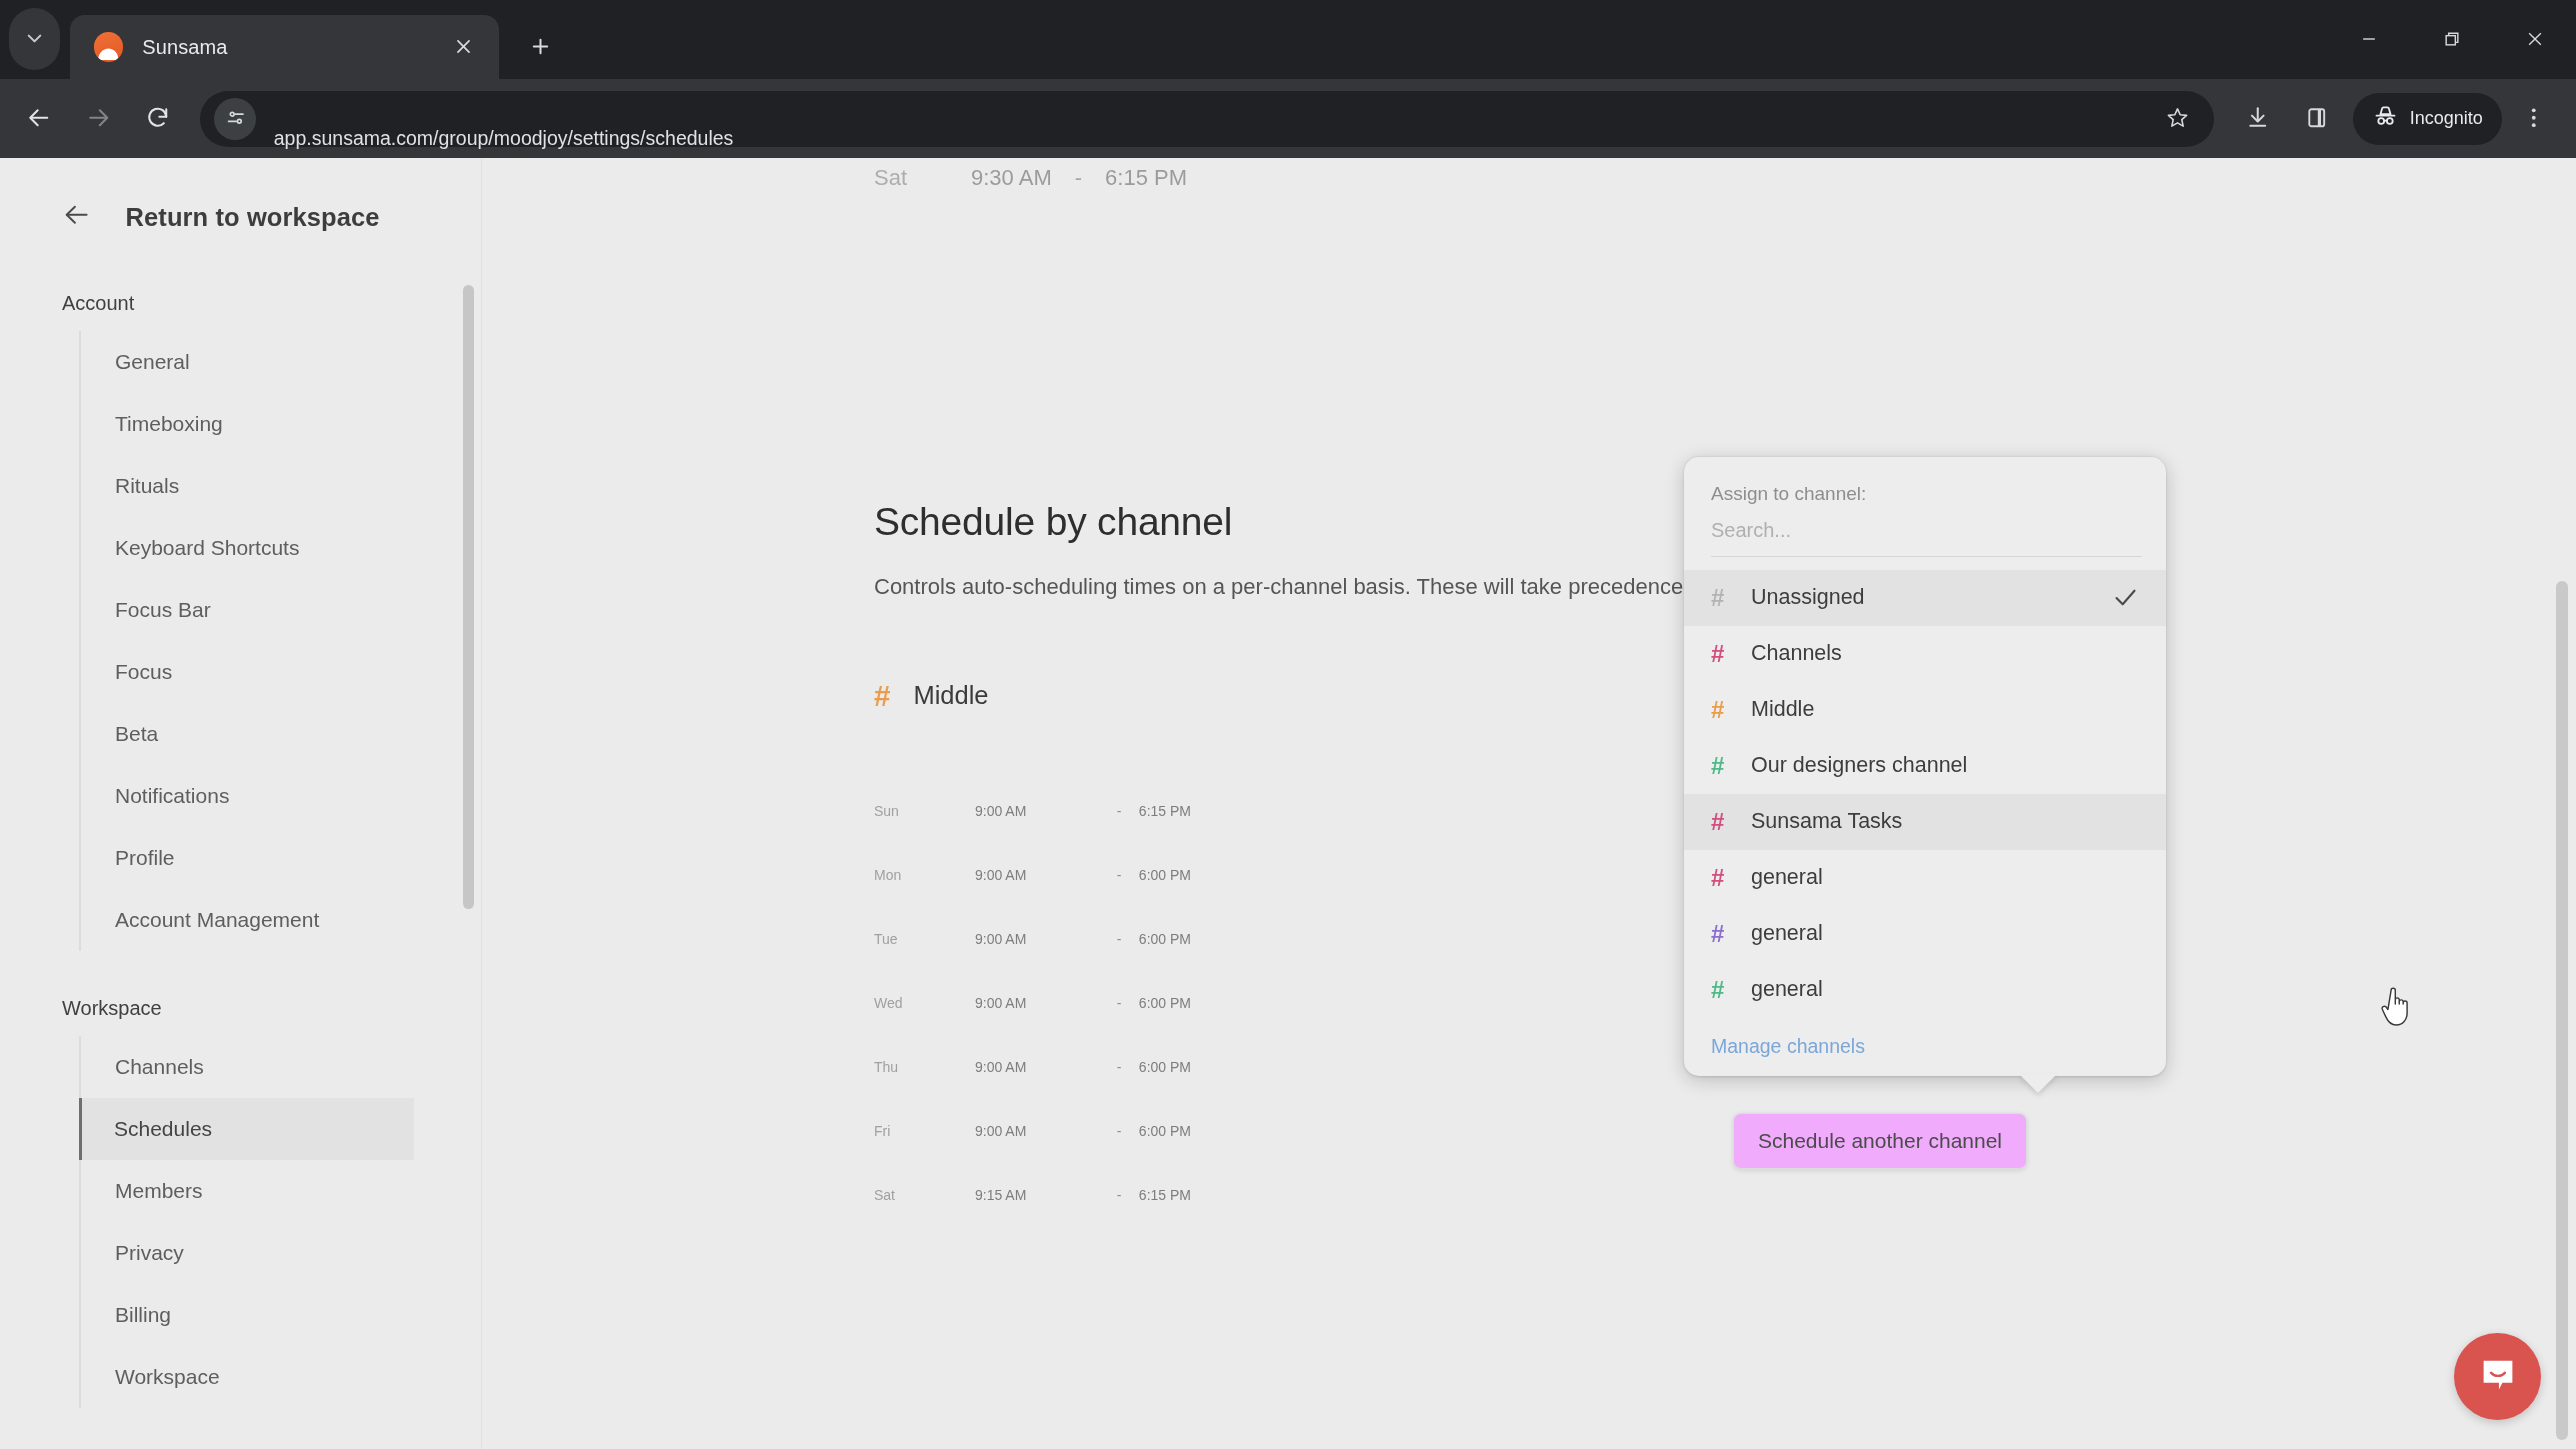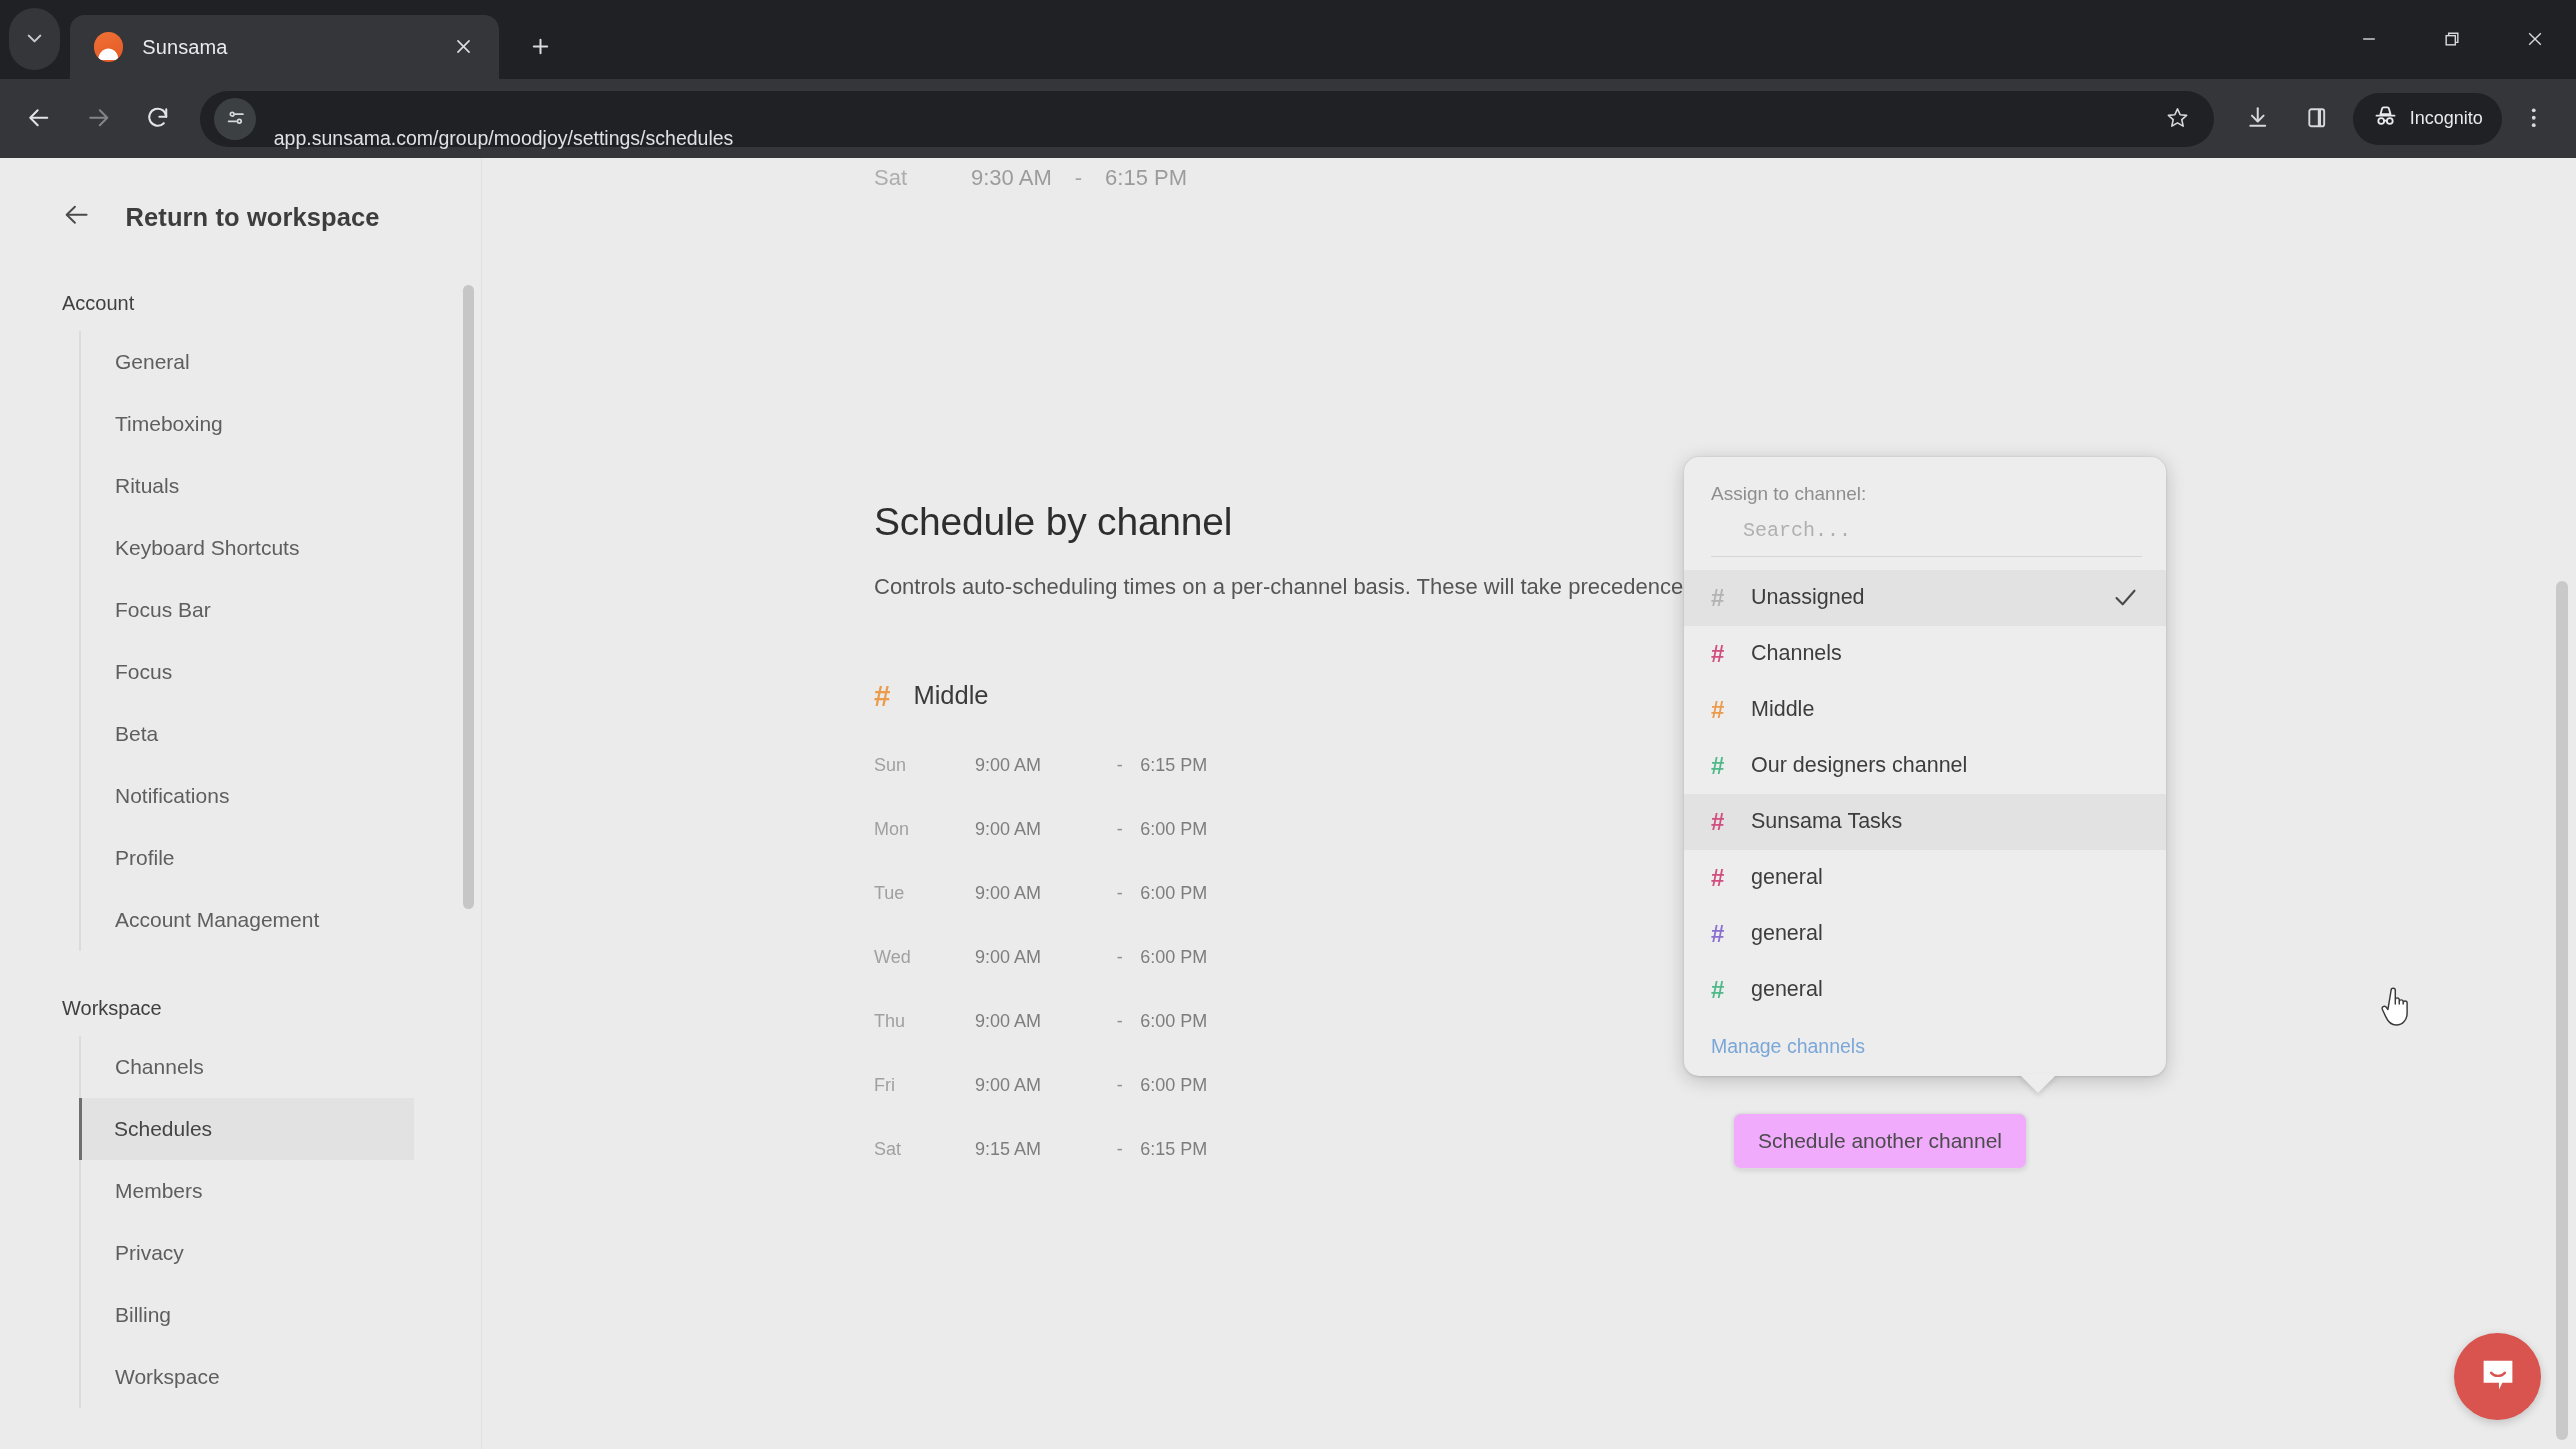--- a/index.html
+++ b/index.html
@@ -311,22 +311,22 @@
     color: #3b3b3b;
   }
 
   .sched-list {
     position: absolute;
     left: 392px; top: 597px;
   }
   .sched-row {
     height: 64px;
     display: flex;
-    align-items: flex-start;
-    font-size: 18px;
+    align-items: flex-end;
+    font-size: 14px;
   }
   .sched-row .day { width: 101px; color: #a0a0a0; }
   .sched-row .time {
     color: #7d7d7d;
     width: 127px;
     cursor: pointer;
   }
   .sched-row .dash { color: #8f8f8f; margin: 0 17.4px 0 14.8px; }
   .sched-row .time.end { width: auto; }
 
@@ -350,25 +350,24 @@
   .dd-search-wrap {
     margin: 10.7px 24px 0 27px;
     border-bottom: 1.3px solid #d6d6d6;
     padding-bottom: 9.4px;
   }
   .dd-search {
     width: 100%;
     border: none;
     outline: none;
     background: transparent;
-    font-family: Liberation Mono, monospace;
+    font-family: Liberation Sans, sans-serif;
     font-size: 20px;
     color: #4a4a4a;
     padding: 4px 0;
-    margin-left: 32px;
   }
   .dd-search::placeholder { color: #b0b0b0; }
 
   .dd-list { margin-top: 13.4px; }
   .dd-item {
     height: 56px;
     display: flex;
     align-items: center;
     padding: 0 27px 0 27px;
     cursor: pointer;

